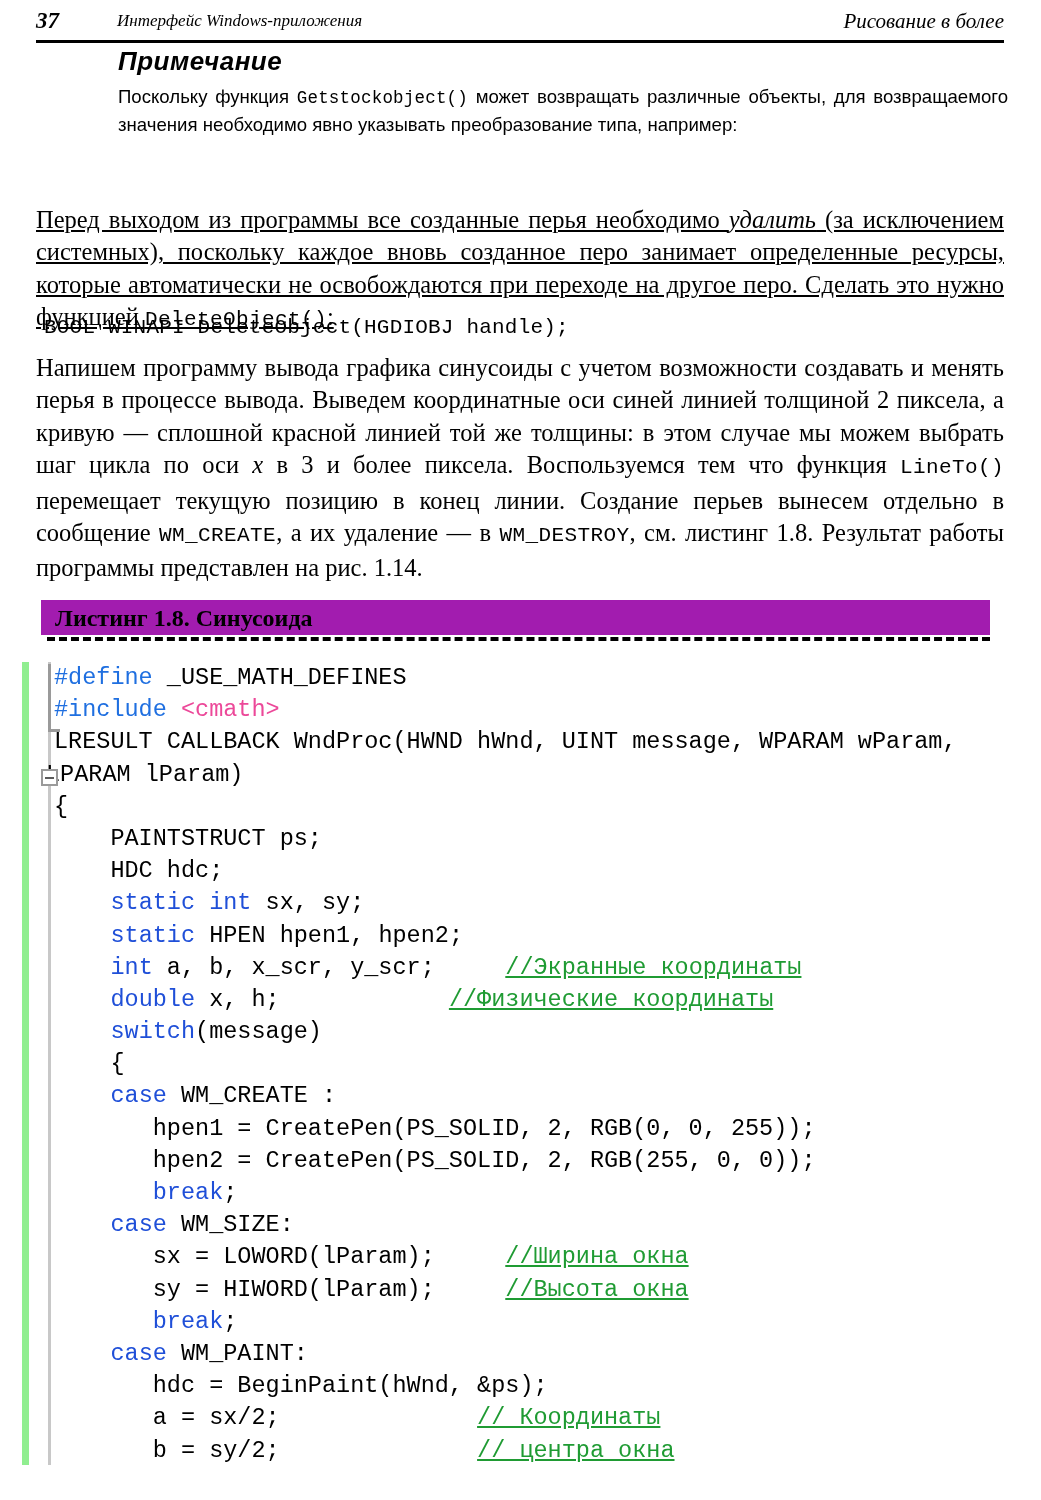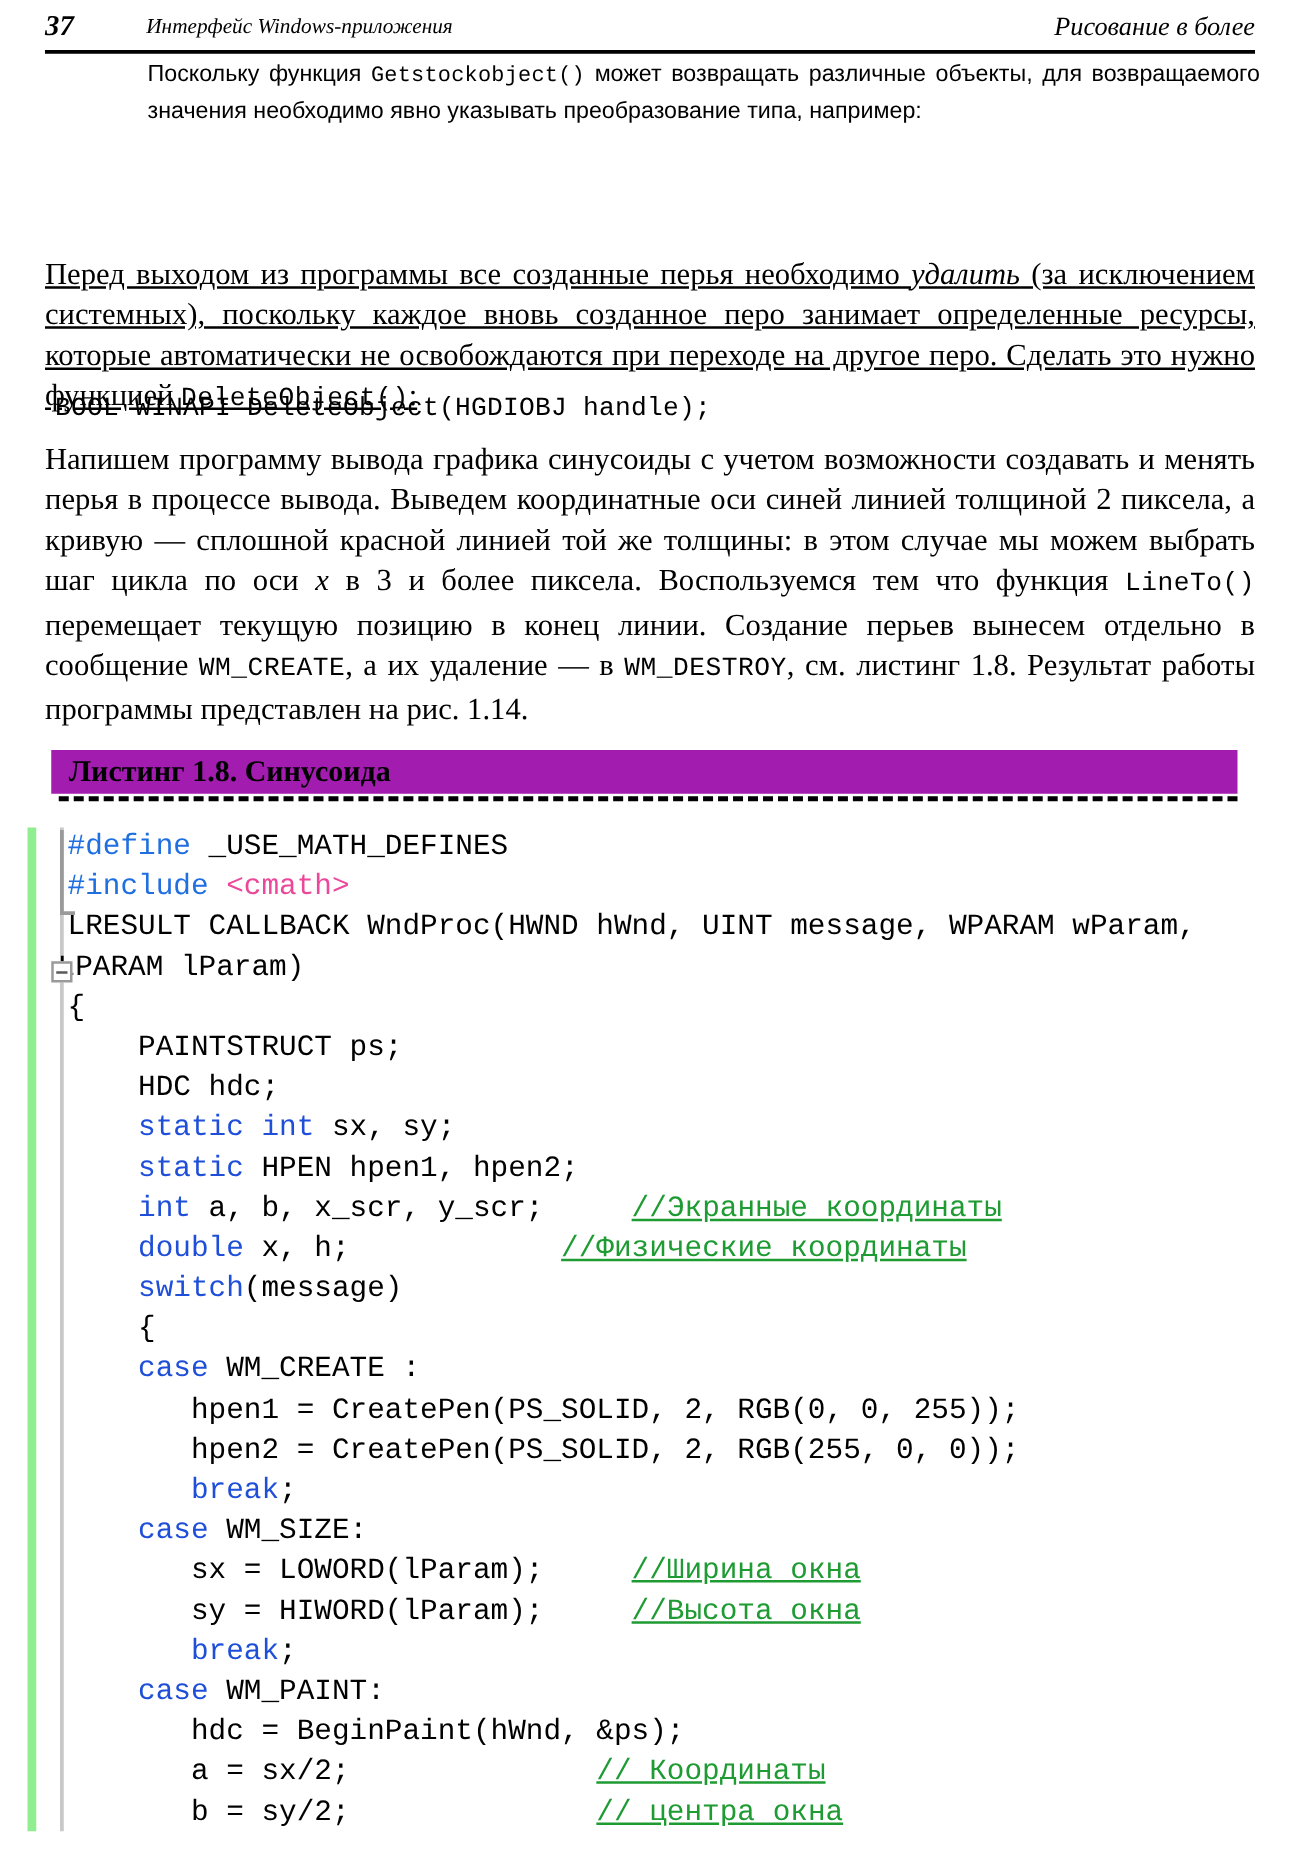--- a/index.html
+++ b/index.html
@@ -234,20 +234,21 @@
 </head>
 <body>
 
 <div class="page-header">
   <span class="folio">37</span>
   <span class="head-center">Интерфейс Windows-приложения</span>
   <span class="head-right">Рисование в более</span>
 </div>
 
 <div class="note">
+  <div class="note-title">Примечание</div>
   <p class="note-body"><span>Поскольку функция </span><span class="mono">Getstockobject()</span><span> может возвращать различные объекты, для возвращаемого значения необходимо явно указывать преобразование типа, например:</span></p>
 </div>
 
 <p class="body-text p1"><span>Перед выходом из программы все созданные перья необходимо </span><span class="ital">удалить</span><span> (за исключением системных), поскольку каждое вновь созданное перо занимает определенные ресурсы, которые автоматически не освобождаются при переходе на другое перо. Сделать это нужно функцией </span><span class="mono">DeleteObject()</span><span>:</span></p>
 
 <div class="inline-code-line">BOOL WINAPI DeleteObject(HGDIOBJ handle);</div>
 
 <p class="body-text p2"><span>Напишем программу вывода графика синусоиды с учетом возможности создавать и менять перья в процессе вывода. Выведем координатные оси синей линией толщиной 2 пиксела, а кривую — сплошной красной линией той же толщины: в этом случае мы можем выбрать шаг цикла по оси </span><span class="ital">x</span><span> в 3 и более пиксела. Воспользуемся тем что функция </span><span class="mono">LineTo()</span><span> перемещает текущую позицию в конец линии. Создание перьев вынесем отдельно в сообщение </span><span class="mono">WM_CREATE</span><span>, а их удаление — в </span><span class="mono">WM_DESTROY</span><span>, см. листинг 1.8. Результат работы программы представлен на рис. 1.14.</span></p>
 
 <div class="listing-caption">

